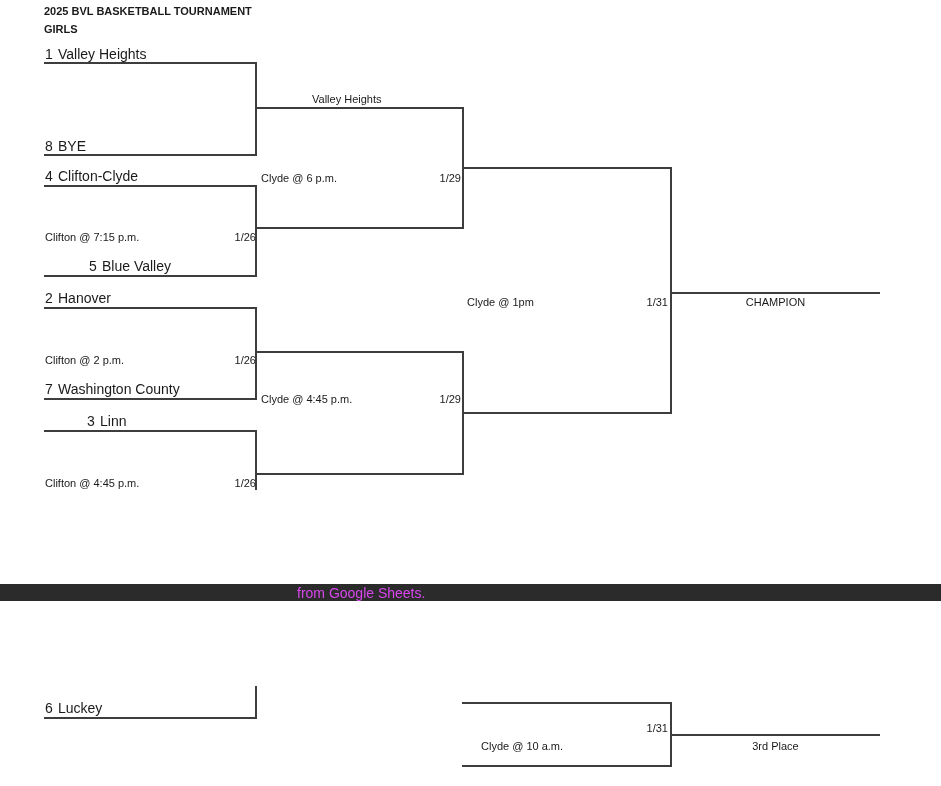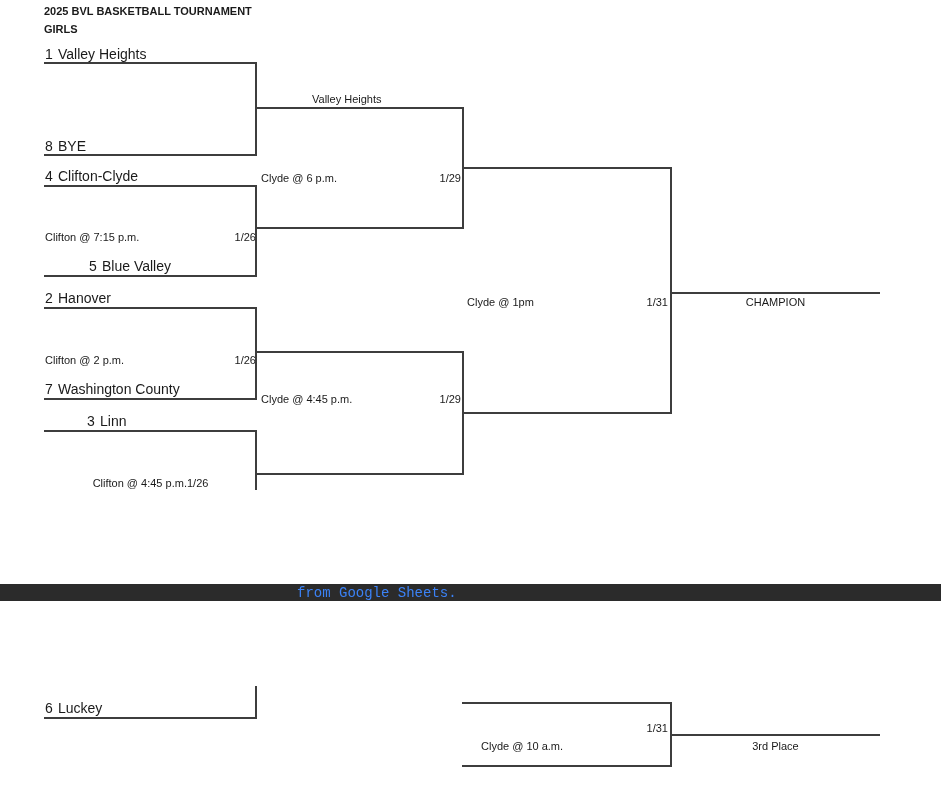--- a/index.html
+++ b/index.html
@@ -12,21 +12,21 @@
   .lbl{position:absolute;font-size:11px;line-height:14px;white-space:nowrap;color:#1a1a1a;}
   .bold{font-weight:bold;}
   .team{position:absolute;font-size:14px;line-height:14px;white-space:nowrap;color:#1a1a1a;}
   .team .seed{display:inline-block;min-width:13px;}
   .game{position:absolute;display:flex;justify-content:space-between;font-size:11px;line-height:14px;color:#1a1a1a;}
   .centered{position:absolute;text-align:center;font-size:11px;line-height:14px;color:#1a1a1a;}
   #pagebreak{
     position:absolute;left:0;top:584px;width:941px;height:17px;background:#2b2b2b;overflow:hidden;
   }
   #pagebreak .wm{
-    position:absolute;left:297px;top:1px;font-size:14px;line-height:16px;color:#3b82f6;white-space:nowrap;font-family:Liberation Mono, monospace;
+    position:absolute;left:297px;top:1px;font-size:14px;line-height:16px;color:#d946ef;white-space:nowrap;
   }
 </style>
 </head>
 <body>
 
 <div id="canvas">
 
   <div>
 
     <div class="lbl bold" style="left:44px;top:4px;">2025 BVL BASKETBALL TOURNAMENT</div>
@@ -57,21 +57,21 @@
     <div class="lbl" style="left:312px;top:92px;">Valley Heights</div>
 
     <div class="game" style="left:45px;top:230px;width:211px;">
       <span>Clifton @ 7:15 p.m.</span>
       <span>1/26</span>
     </div>
     <div class="game" style="left:45px;top:353px;width:211px;">
       <span>Clifton @ 2 p.m.</span>
       <span>1/26</span>
     </div>
-    <div class="game" style="left:45px;top:476px;width:211px;justify-content:center;">
+    <div class="game" style="left:45px;top:476px;width:211px;">
       <span>Clifton @ 4:45 p.m.</span>
       <span>1/26</span>
     </div>
     <div class="game" style="left:261px;top:171px;width:200px;">
       <span>Clyde @ 6 p.m.</span>
       <span>1/29</span>
     </div>
     <div class="game" style="left:261px;top:392px;width:200px;">
       <span>Clyde @ 4:45 p.m.</span>
       <span>1/29</span>

